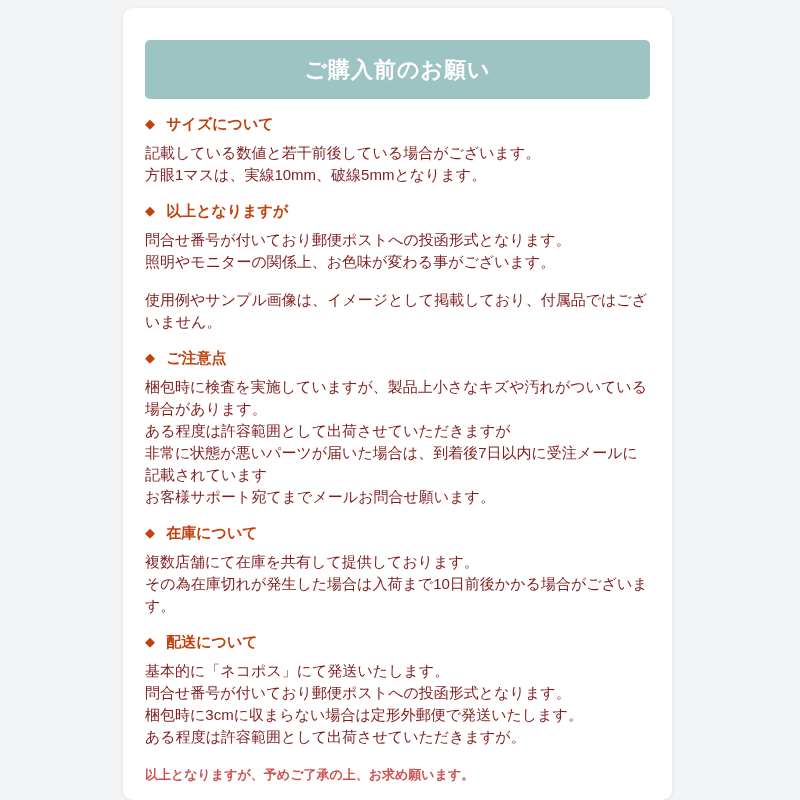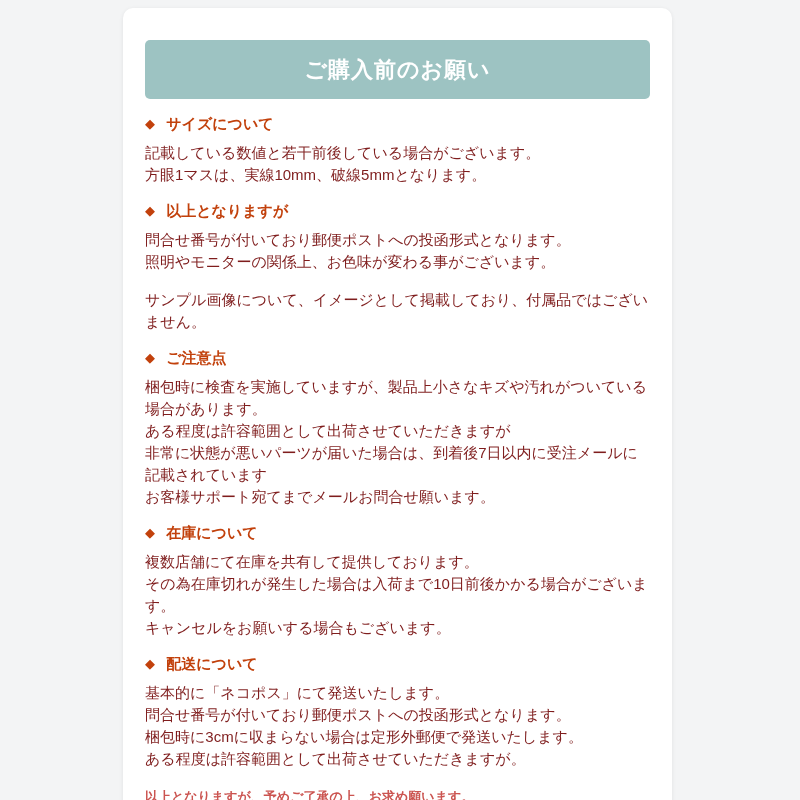--- a/index.html
+++ b/index.html
@@ -89,21 +89,21 @@
       <span>以上となりますが</span>
     </h2>
     <div class="sec-body">
       <p>問合せ番号が付いており郵便ポストへの投函形式となります。</p>
       <p>照明やモニターの関係上、お色味が変わる事がございます。</p>
     </div>
   </div>
 
   <div class="section">
     <div class="sec-body">
-      <p>サンプル画像について、イメージとして掲載しており、付属品ではございません。</p>
+      <p>使用例やサンプル画像は、イメージとして掲載しており、付属品ではございません。</p>
     </div>
   </div>
 
   <div class="section">
     <h2 class="sec-heading">
       <span class="bullet">◆</span>
       <span>ご注意点</span>
     </h2>
     <div class="sec-body">
       <p>梱包時に検査を実施していますが、製品上小さなキズや汚れがついている場合があります。</p>
@@ -114,21 +114,20 @@
   </div>
 
   <div class="section">
     <h2 class="sec-heading">
       <span class="bullet">◆</span>
       <span>在庫について</span>
     </h2>
     <div class="sec-body">
       <p>複数店舗にて在庫を共有して提供しております。</p>
       <p>その為在庫切れが発生した場合は入荷まで10日前後かかる場合がございます。</p>
-      <p>キャンセルをお願いする場合もございます。</p>
     </div>
   </div>
 
   <div class="section">
     <h2 class="sec-heading">
       <span class="bullet">◆</span>
       <span>配送について</span>
     </h2>
     <div class="sec-body">
       <p>基本的に「ネコポス」にて発送いたします。</p>

